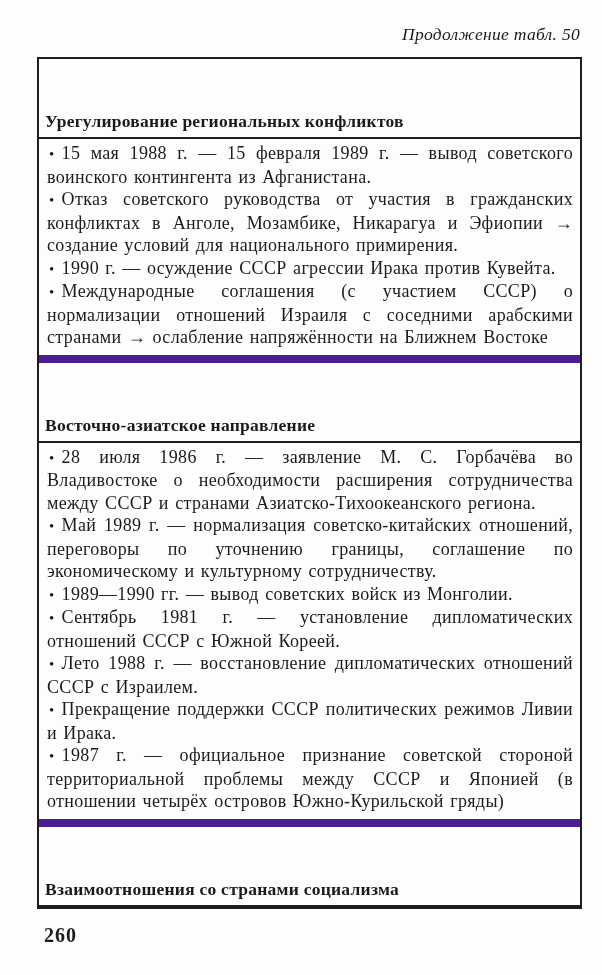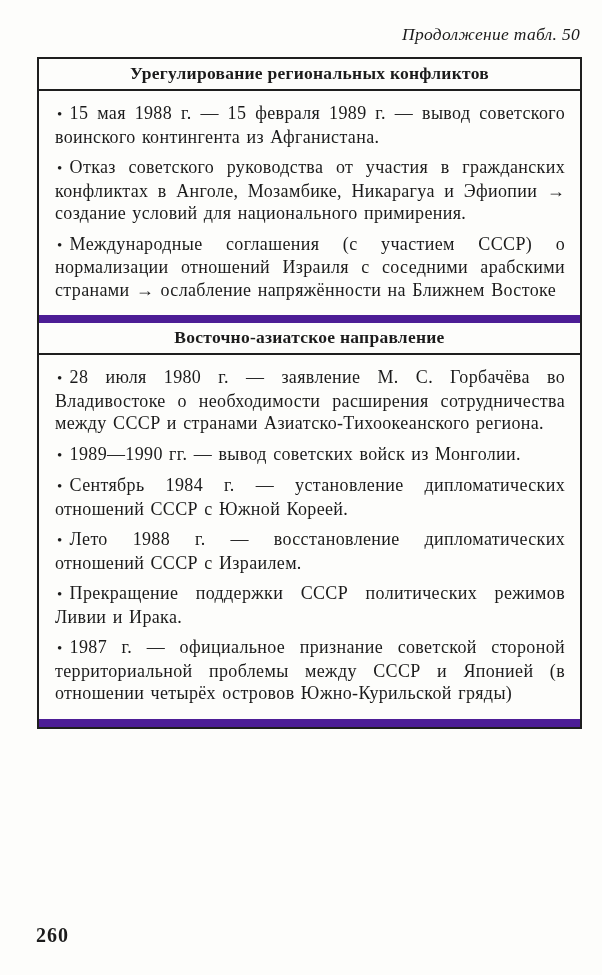--- a/index.html
+++ b/index.html
@@ -28,74 +28,77 @@
     left: 37px;
     width: 545px;
     box-sizing: border-box;
     border: 2px solid #1e1e1e;
     background: #fdfdfb;
   }
   .section { box-sizing: border-box; }
   .section + .section { border-top: 8px solid #4c1d95; }
   .sec-header {
     font-weight: bold;
-    text-align: center;
     font-size: 17.5px;
     letter-spacing: 0.25px;
     padding: 4px 6px 5px 6px;
     border-bottom: 2px solid #1e1e1e;
+    margin-top: 48px;
   }
   .sec-body { padding: 3px 7px 6px 8px; }
   .sec-body p {
-    margin: 8px;
+    margin: 0;
     font-size: 18px;
     line-height: 22.5px;
     text-align: justify;
     letter-spacing: 0.35px;
     word-spacing: 1.5px;
   }
   .bullet {
     display: inline-block;
     margin: 0 7px 0 2px;
     font-size: 15px;
     vertical-align: baseline;
   }
   .pageno {
     position: absolute;
-    left: 36px;
+    left: 44px;
     top: 924px;
     font-size: 20px;
     font-weight: 600;
     letter-spacing: 1px;
   }
 </style>
 </head>
 <body>
 
 <div class="page">
   <div class="caption">Продолжение табл. 50</div>
 
   <div class="hist-table" id="table-root">
       <div class="section">
         <div class="sec-header">Урегулирование региональных конфликтов</div>
         <div class="sec-body">
           <p><span class="bullet">•</span><span>15 мая 1988 г. — 15 февраля 1989 г. — вывод советского воинского контингента из Афганистана.</span></p>
           <p><span class="bullet">•</span><span>Отказ советского руководства от участия в гражданских конфликтах в Анголе, Мозамбике, Никарагуа и Эфиопии → создание условий для национального примирения.</span></p>
+          <p><span class="bullet">•</span><span>1990 г. — осуждение СССР агрессии Ирака против Кувейта.</span></p>
           <p><span class="bullet">•</span><span>Международные соглашения (с участием СССР) о нормализации отношений Израиля с соседними арабскими странами → ослабление напряжённости на Ближнем Востоке</span></p>
         </div>
       </div>
       <div class="section">
         <div class="sec-header">Восточно-азиатское направление</div>
         <div class="sec-body">
-          <p><span class="bullet">•</span><span>28 июля 1980 г. — заявление М. С. Горбачёва во Владивостоке о необходимости расширения сотрудничества между СССР и странами Азиатско-Тихоокеанского региона.</span></p>
+          <p><span class="bullet">•</span><span>28 июля 1986 г. — заявление М. С. Горбачёва во Владивостоке о необходимости расширения сотрудничества между СССР и странами Азиатско-Тихоокеанского региона.</span></p>
+          <p><span class="bullet">•</span><span>Май 1989 г. — нормализация советско-китайских отношений, переговоры по уточнению границы, соглашение по экономическому и культурному сотрудничеству.</span></p>
           <p><span class="bullet">•</span><span>1989—1990 гг. — вывод советских войск из Монголии.</span></p>
-          <p><span class="bullet">•</span><span>Сентябрь 1984 г. — установление дипломатических отношений СССР с Южной Кореей.</span></p>
+          <p><span class="bullet">•</span><span>Сентябрь 1981 г. — установление дипломатических отношений СССР с Южной Кореей.</span></p>
           <p><span class="bullet">•</span><span>Лето 1988 г. — восстановление дипломатических отношений СССР с Израилем.</span></p>
           <p><span class="bullet">•</span><span>Прекращение поддержки СССР политических режимов Ливии и Ирака.</span></p>
           <p><span class="bullet">•</span><span>1987 г. — официальное признание советской стороной территориальной проблемы между СССР и Японией (в отношении четырёх островов Южно-Курильской гряды)</span></p>
         </div>
       </div>
       <div class="section">
+        <div class="sec-header">Взаимоотношения со странами социализма</div>
       </div>
     </div>
 
   <div class="pageno">260</div>
 </div>
 
 </body></html>

